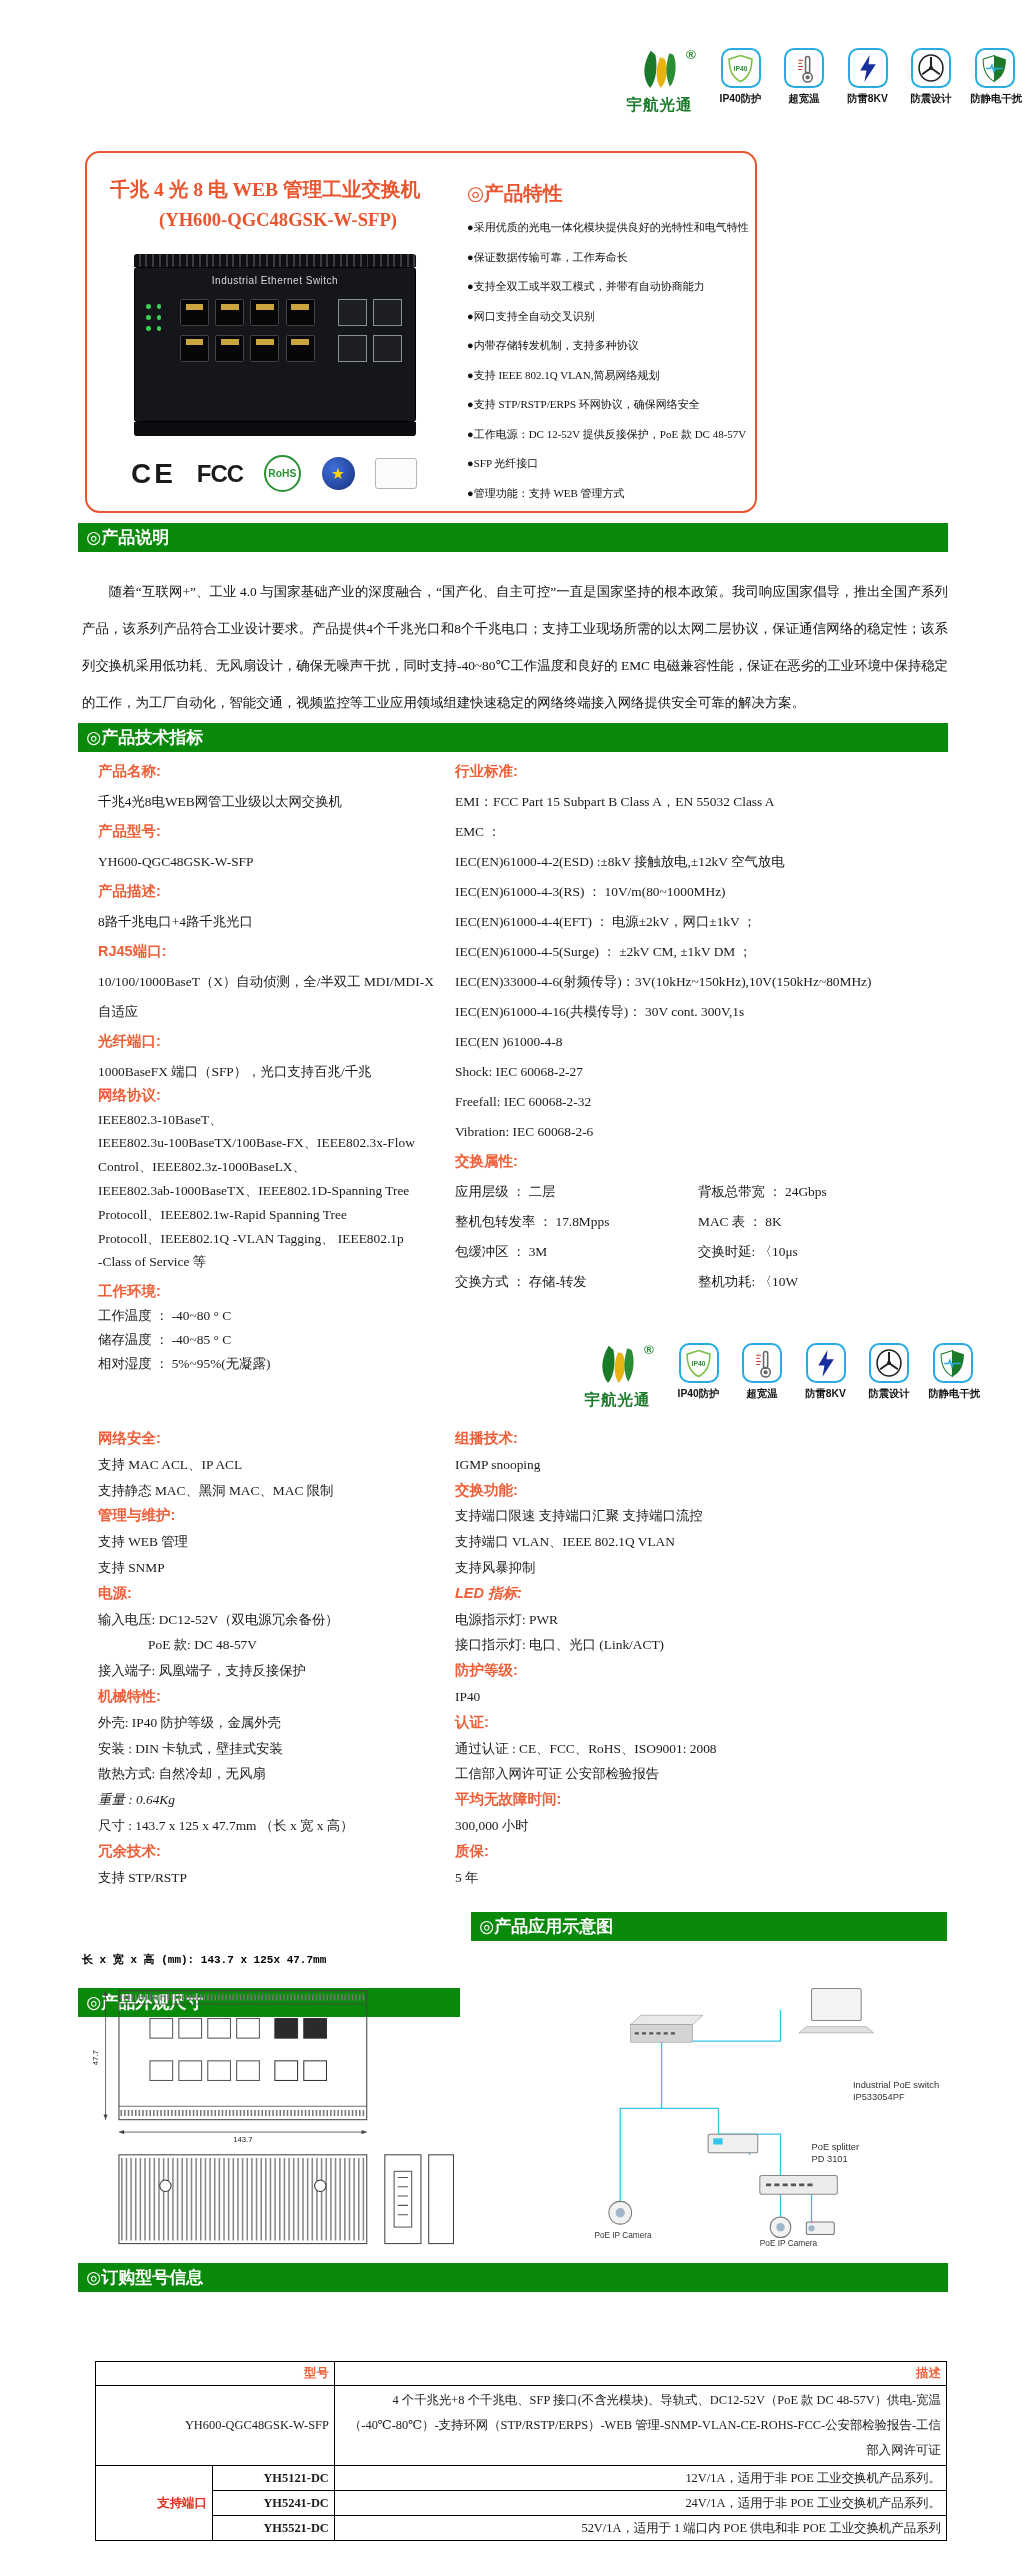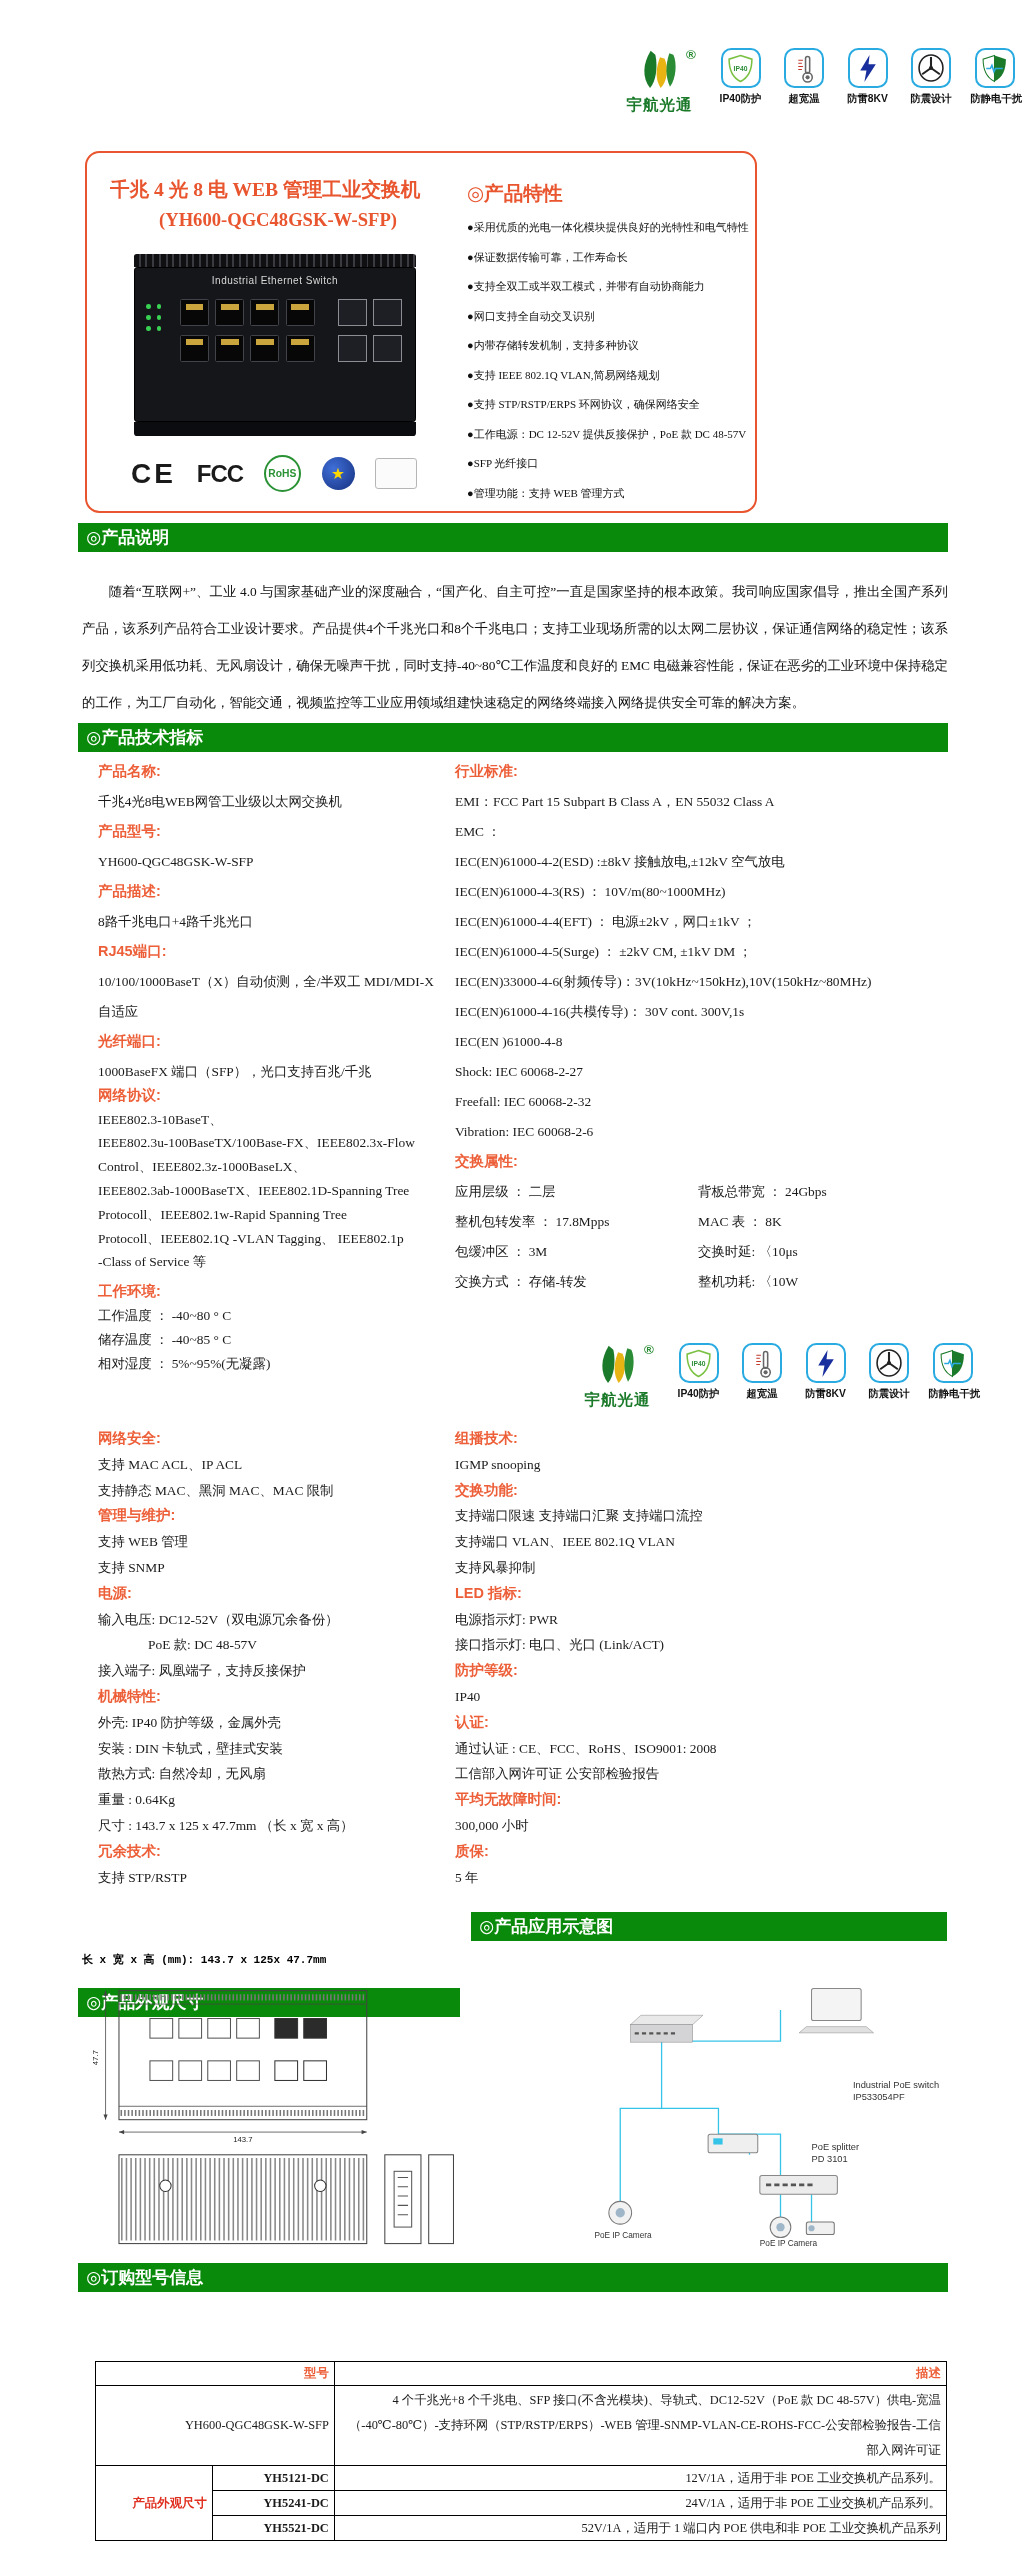--- a/index.html
+++ b/index.html
@@ -339,34 +339,34 @@
     <div class="sline" style="margin-bottom:10.3px;">支持 WEB 管理</div>
     <div class="sline" style="margin-bottom:10.3px;">支持 SNMP</div>
     <div class="sline lbl" style="margin-bottom:10.3px;">电源:</div>
     <div class="sline" style="margin-bottom:10.3px;">输入电压: DC12-52V（双电源冗余备份）</div>
     <div class="sline ind" style="margin-bottom:10.3px;">PoE 款: DC 48-57V</div>
     <div class="sline" style="margin-bottom:10.3px;">接入端子: 凤凰端子，支持反接保护</div>
     <div class="sline lbl" style="margin-bottom:10.3px;">机械特性:</div>
     <div class="sline" style="margin-bottom:10.3px;">外壳: IP40 防护等级，金属外壳</div>
     <div class="sline" style="margin-bottom:10.3px;">安装 : DIN 卡轨式，壁挂式安装</div>
     <div class="sline" style="margin-bottom:10.3px;">散热方式: 自然冷却，无风扇</div>
-    <div class="sline" style="margin-bottom:10.3px;">重量 : 0.64Kg</div>
+    <div class="sline" style="margin-bottom:10.3px;font-style:italic;">重量 : 0.64Kg</div>
     <div class="sline" style="margin-bottom:10.3px;">尺寸 : 143.7 x 125 x 47.7mm （长 x 宽 x 高）</div>
     <div class="sline lbl" style="margin-bottom:10.3px;">冗余技术:</div>
     <div class="sline" style="margin-bottom:10.3px;">支持 STP/RSTP</div>
   </div>
 
   <div class="spec-col" style="left:455px;top:1431px;width:491px;">
     <div class="sline lbl" style="margin-bottom:10.3px;">组播技术:</div>
     <div class="sline" style="margin-bottom:10.3px;">IGMP snooping</div>
     <div class="sline lbl" style="margin-bottom:10.3px;">交换功能:</div>
     <div class="sline" style="margin-bottom:10.3px;">支持端口限速 支持端口汇聚 支持端口流控</div>
     <div class="sline" style="margin-bottom:10.3px;">支持端口 VLAN、IEEE  802.1Q  VLAN</div>
     <div class="sline" style="margin-bottom:10.3px;">支持风暴抑制</div>
-    <div class="sline lbl" style="margin-bottom:10.3px;">LED 指标:</div>
+    <div class="sline lbl" style="margin-bottom:10.3px;font-style:italic;">LED 指标:</div>
     <div class="sline" style="margin-bottom:10.3px;">电源指示灯: PWR</div>
     <div class="sline" style="margin-bottom:10.3px;">接口指示灯: 电口、光口 (Link/ACT)</div>
     <div class="sline lbl" style="margin-bottom:10.3px;">防护等级:</div>
     <div class="sline" style="margin-bottom:10.3px;">IP40</div>
     <div class="sline lbl" style="margin-bottom:10.3px;">认证:</div>
     <div class="sline" style="margin-bottom:10.3px;">通过认证 : CE、FCC、RoHS、ISO9001: 2008</div>
     <div class="sline" style="margin-bottom:10.3px;">工信部入网许可证  公安部检验报告</div>
     <div class="sline lbl" style="margin-bottom:10.3px;">平均无故障时间:</div>
     <div class="sline" style="margin-bottom:10.3px;">300,000 小时</div>
     <div class="sline lbl" style="margin-bottom:10.3px;">质保:</div>
@@ -471,21 +471,21 @@
     <tbody>
         <tr>
       <td colspan="2" class="th-cell">型号</td>
       <td class="th-cell">描述</td>
     </tr>
     <tr>
       <td colspan="2" class="model-main">YH600-QGC48GSK-W-SFP</td>
       <td class="desc-main">4 个千兆光+8 个千兆电、SFP 接口(不含光模块)、导轨式、DC12-52V（PoE 款 DC 48-57V）供电-宽温（-40℃-80℃）-支持环网（STP/RSTP/ERPS）-WEB 管理-SNMP-VLAN-CE-ROHS-FCC-公安部检验报告-工信部入网许可证</td>
     </tr>
     <tr>
-      <td rowspan="3" class="adapter-lbl">产品外观尺寸</td>
+      <td rowspan="3" class="adapter-lbl">支持端口</td>
       <td class="adapter-model">YH5121-DC</td>
       <td>12V/1A，适用于非 POE 工业交换机产品系列。</td>
     </tr>
     <tr>
       <td class="adapter-model">YH5241-DC</td>
       <td>24V/1A，适用于非 POE 工业交换机产品系列。</td>
     </tr>
     <tr>
       <td class="adapter-model">YH5521-DC</td>
       <td>52V/1A，适用于 1 端口内 POE 供电和非 POE 工业交换机产品系列</td>

